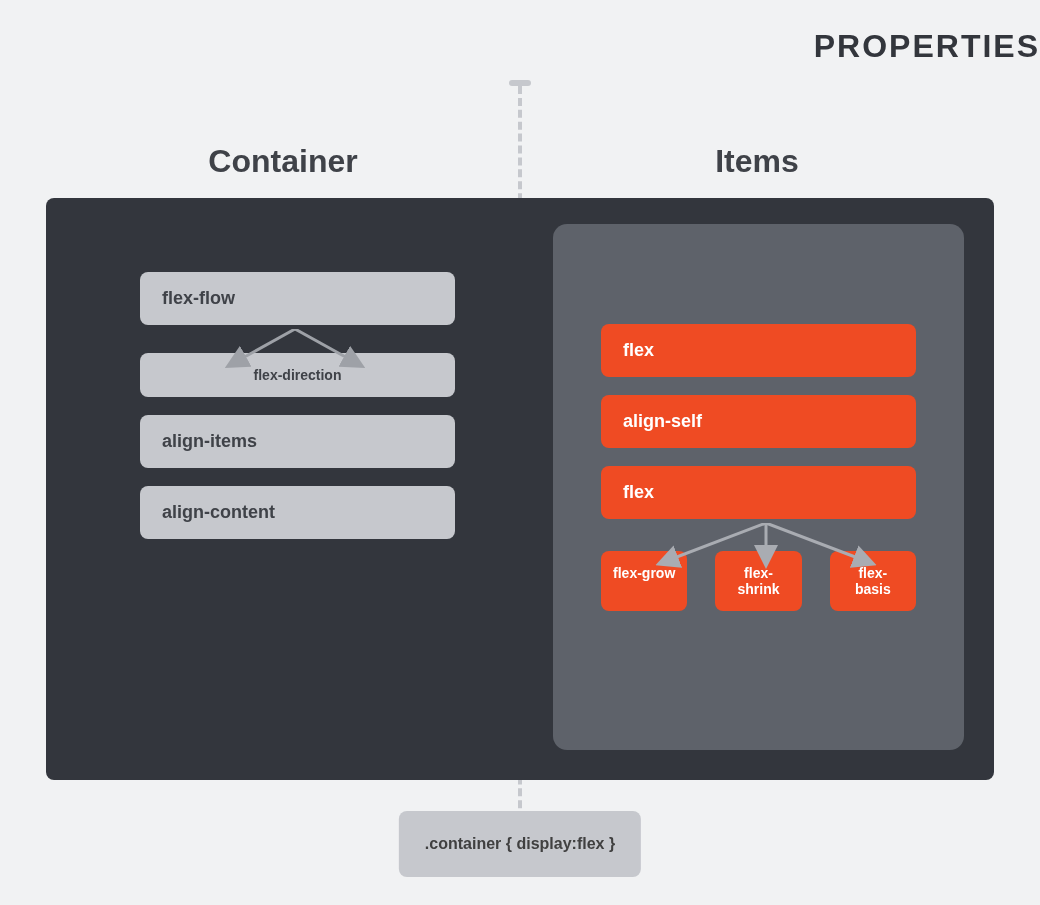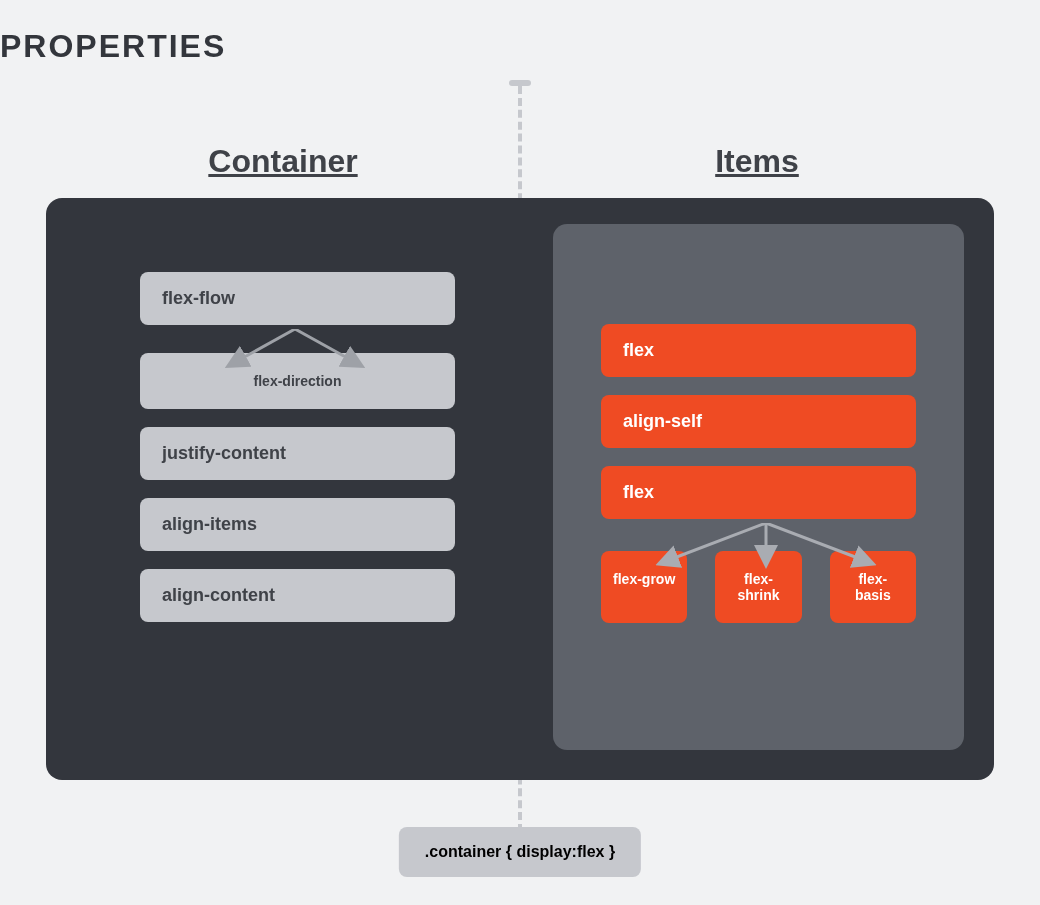--- a/index.html
+++ b/index.html
@@ -4,42 +4,41 @@
 <style>
   *{box-sizing:border-box;margin:0;padding:0}
   body{
     width:1040px;height:905px;
     background:#f1f2f3;
     font-family:"Helvetica Neue",Helvetica,Arial,sans-serif;
     color:#33363c;
     position:relative;
   }
   .title{
-    text-align:left;
+    text-align:right;
     font-size:32px;
     font-weight:800;
     letter-spacing:2px;
     padding-top:28px;
   }
   .col-headers{
     display:flex;
     margin:78px 46px 18px 46px;
   }
   .col-headers>div{
     flex:1;
     text-align:center;
     font-size:32px;
     font-weight:700;
     color:#3f4248;
-    text-decoration:underline;
   }
   .panel{
     margin:0 46px;
     background:#33363d;
-    border-radius:16px;
+    border-radius:8px;
     height:582px;
     display:flex;
     padding:26px 30px 30px 30px;
     gap:34px;
   }
   .left-col{
     flex:1;
     padding:48px 64px 0 64px;
   }
   .right-col{
@@ -51,35 +50,35 @@
   .chip{
     border-radius:8px;
     padding:16px 22px;
     font-weight:700;
     font-size:18px;
     color:#3f4248;
     margin-bottom:18px;
   }
   .chip.grey{background:#c6c8cd}
   .chip.orange{background:#ef4b23;color:#fff}
-  .chip.small{font-size:14px;padding:20px 12px;text-align:center;margin-bottom:0}
+  .chip.small{font-size:14px;padding:14px 12px;text-align:center;margin-bottom:0}
   .row-split{display:flex;gap:16px;margin-bottom:18px}
   .row-split .chip{flex:1;margin-bottom:0}
   .row-trip{display:flex;gap:28px}
   .row-trip .chip{flex:1}
   .caption{
     position:absolute;
     left:50%;transform:translateX(-50%);
     bottom:28px;
     background:#c6c8cd;
-    padding:16px 26px;
+    padding:24px 26px;
     border-radius:8px;
     font-weight:700;
     font-size:16px;
-    color:#000000;
+    color:#404040;
   }
   .dash{
     position:absolute;
     left:50%;transform:translateX(-50%);
     top:86px;
     width:0;
     height:746px;
     border-left:4px dashed #c6c8cd;
     z-index:0;
   }
@@ -122,21 +121,20 @@
           </defs>
         <line x1="155" y1="0" x2="90" y2="36" stroke="#9ea1a7" stroke-width="3" marker-end="url(#ah1)"></line>
         <line x1="155" y1="0" x2="220" y2="36" stroke="#9ea1a7" stroke-width="3" marker-end="url(#ah1)"></line>
       </svg>
     </div>
 
     <div class="row-split" style="margin-top:28px">
       <div class="chip grey small">flex-direction</div>
     </div>
 
-    <div class="chip grey">justify-content</div>
     <div class="chip grey">align-items</div>
     <div class="chip grey">align-content</div>
   </div>
 
   <div class="right-col">
     <div class="chip orange">flex</div>
     <div class="chip orange">align-self</div>
     <div class="chip orange">flex</div>
 
     <div class="arrow-trip">

